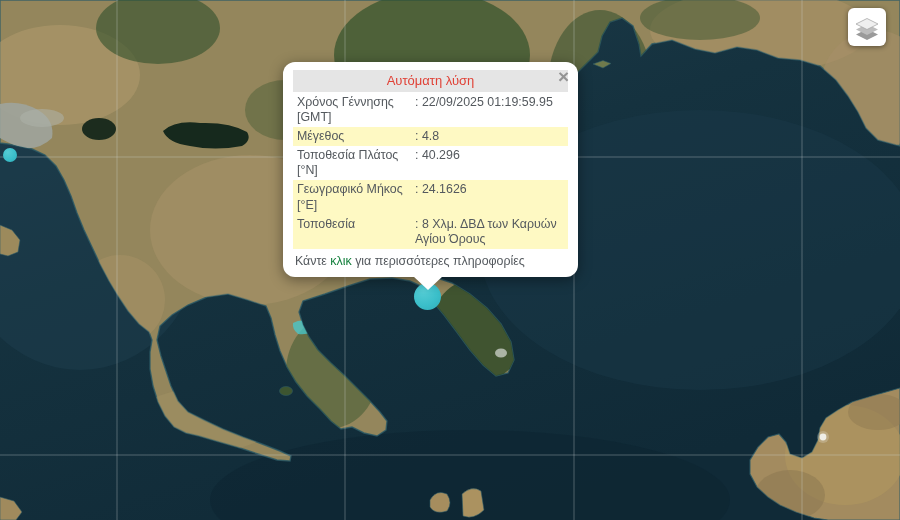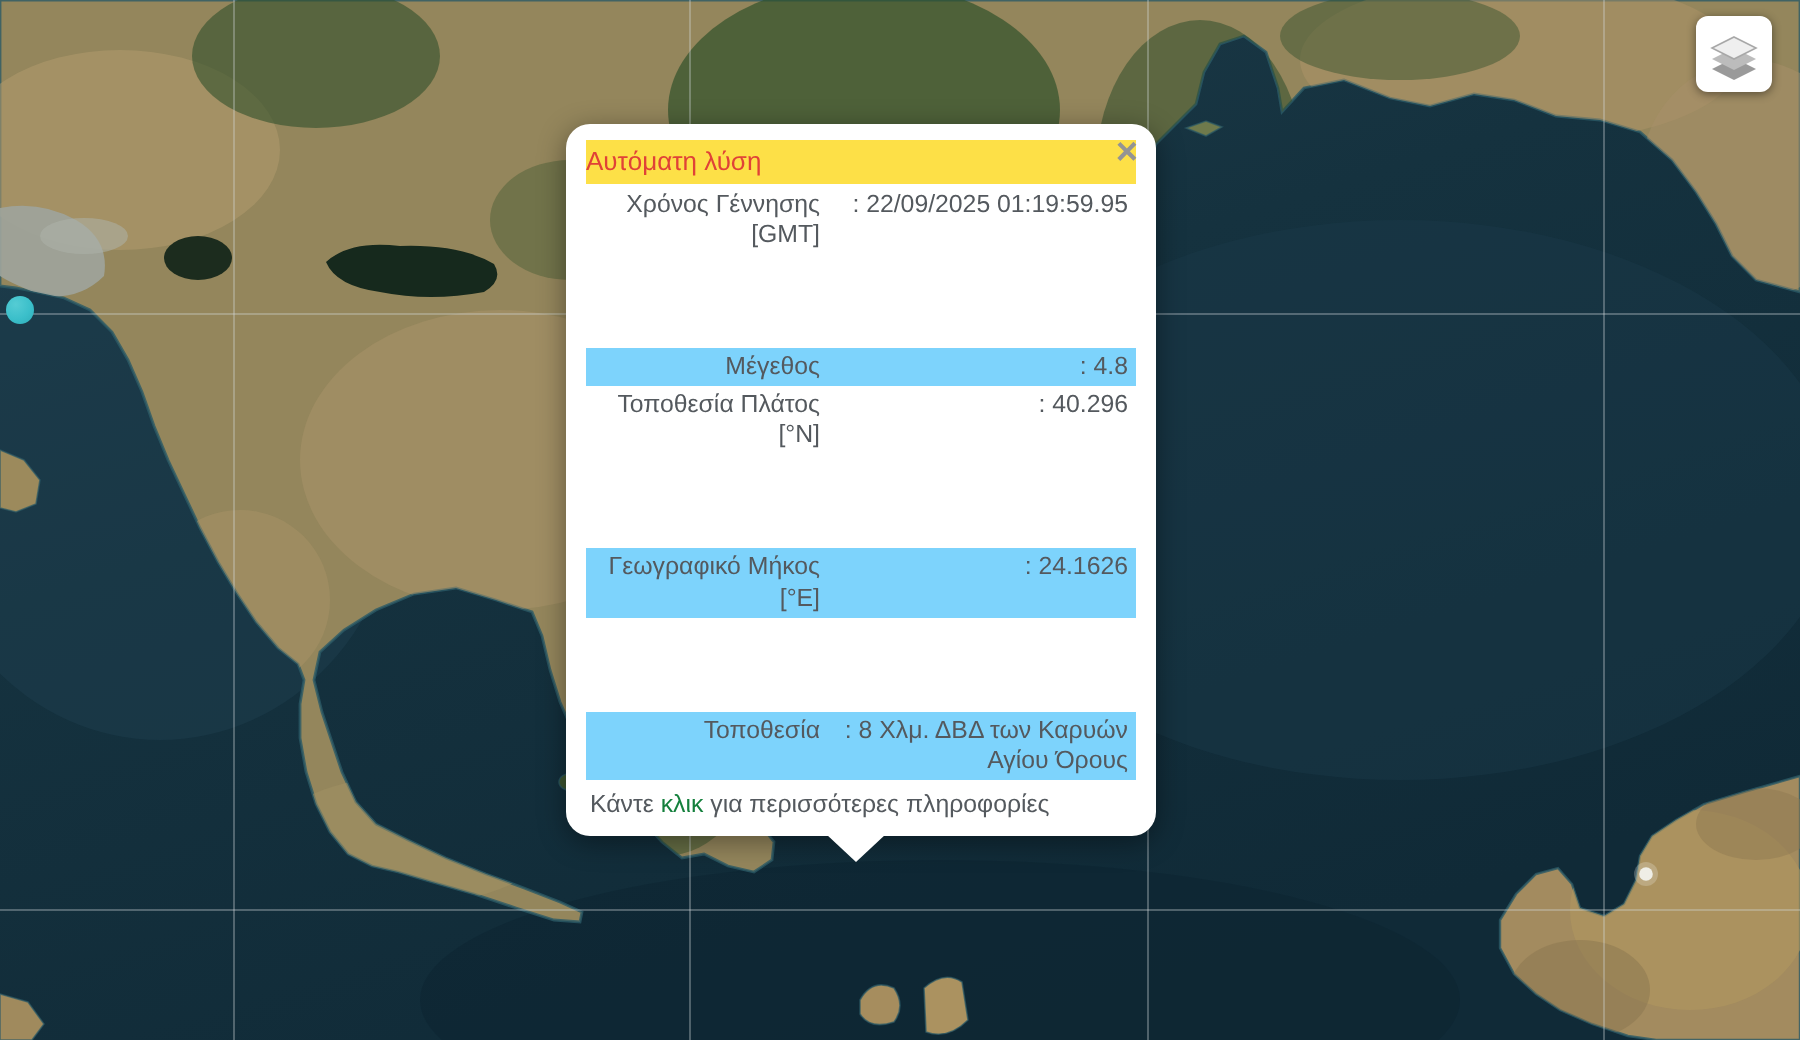--- a/index.html
+++ b/index.html
@@ -30,25 +30,25 @@
     position:absolute;left:130px;bottom:-13px;width:0;height:0;
     border-left:15px solid transparent;border-right:15px solid transparent;
     border-top:14px solid #fff;
   }
   .popup-close{
     position:absolute;top:3px;right:7px;border:none;background:none;
     font-size:19px;font-weight:bold;color:#949494;cursor:pointer;
     line-height:1;padding:2px;font-family:"Liberation Sans",sans-serif;
   }
   .ptitle{
-    background:#fde047;color:#e04237;
+    background:#e5e5e5;color:#e04237;text-align:center;
     padding:3px 0 3px 0;font-size:13px;margin-bottom:1px;
   }
-  .prow{display:flex;padding:2px 4px 2px 4px;text-align:right;}
-  .prow.alt{background:#7dd3fc;margin-top:47px;}
+  .prow{display:flex;padding:2px 4px 2px 4px;}
+  .prow.alt{background:#fef9c3;}
   .plabel{flex:0 0 113px;padding-right:5px;}
   .pvalue{flex:1;}
   .pfooter{margin-top:5px;padding:0 2px 2px 2px;}
   .pfooter .plink{color:#15803d;cursor:pointer;text-decoration:none;}
 
   
   .layers-control{
     position:absolute;left:848px;top:8px;width:38px;height:38px;z-index:1100;
     background:#fff;border-radius:6px;box-shadow:0 1px 5px rgba(0,0,0,.45);
     display:flex;align-items:center;justify-content:center;cursor:pointer;

